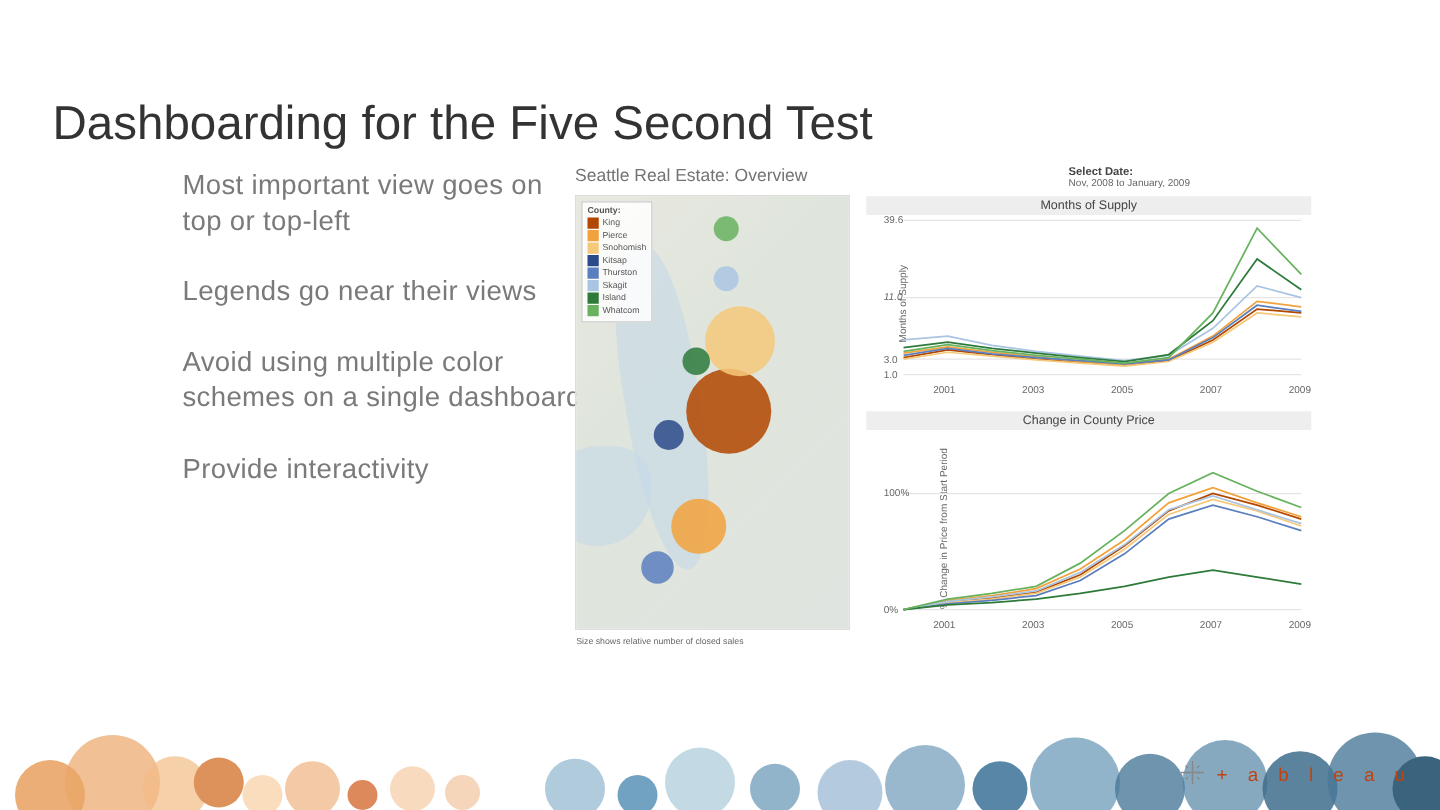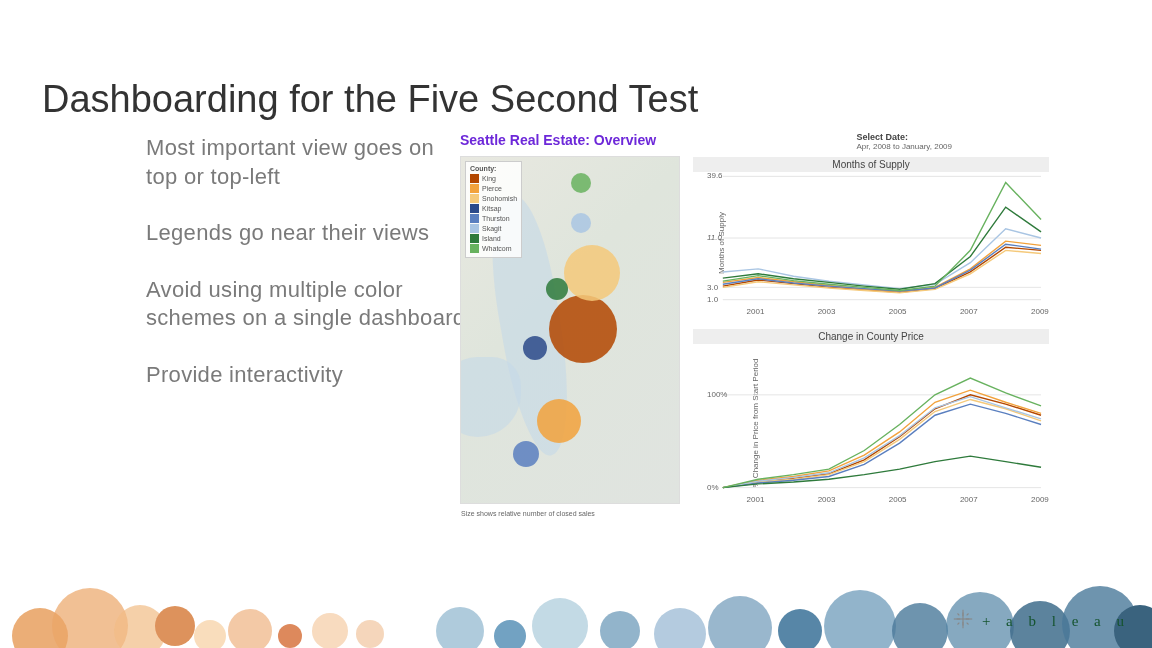--- a/index.html
+++ b/index.html
@@ -1,21 +1,21 @@
 <!DOCTYPE html>
 <html><head>
 <meta charset="utf-8">
 <style>
 * { margin:0; padding:0; box-sizing:border-box; }
 body { width:1152px; height:648px; font-family:Arial,Helvetica,sans-serif; background:#fff; overflow:hidden; position:relative; }
 .title { position:absolute; top:78px; left:42px; font-size:38px; font-weight:400; color:#333; }
 .bullets { position:absolute; top:134px; left:102px; width:320px; color:#7a7a7a; font-size:22px; font-weight:300; line-height:1.3; letter-spacing:0.3px;margin-left:44px; }
 .bullets p { margin-bottom:28px; }
 .dash { position:absolute; top:132px; left:460px; width:592px; height:392px; }
-.dash-title { font-size:14px; font-weight:700; color:#6d28d9; }
+.dash-title { font-size:14px; font-weight:400; color:#737373; }
 .select-date { position:absolute; top:0; right:100px; font-size:9px; color:#444; text-align:left;margin-left:45px; }
 .select-date .lbl { font-weight:700; }
 .select-date .val { font-size:8px; color:#666; }
 .chart-title { text-align:center; font-size:10px; color:#444; font-weight:400; background:#eee; padding:2px 0; }
 .map-panel { position:absolute; top:24px; left:0; width:220px; height:348px; border:1px solid #ddd; }
 .map-bg { position:absolute; inset:0; background:linear-gradient(135deg,#e8e8e0 0%,#dfe5dc 40%,#e0e4e0 100%); overflow:hidden; }
 .water { position:absolute; background:#c5d8e8; border-radius:50% 40% 60% 50%; opacity:0.6; }
 .legend-box { position:absolute; top:4px; left:4px; background:rgba(255,255,255,0.85); border:1px solid #ccc; padding:3px 4px; font-size:7px; color:#555; z-index:5; }
 .legend-box .hd { font-weight:700; margin-bottom:2px; }
 .legend-row { display:flex; align-items:center; gap:3px; margin-bottom:1px; }
@@ -28,39 +28,39 @@
 .plot { position:relative; height:calc(100% - 16px); }
 .plot svg { position:absolute; inset:0; width:100%; height:100%; }
 .ylab { position:absolute; left:-2px; top:50%; transform:translateY(-50%) rotate(-90deg); transform-origin:center; font-size:8px; color:#666; white-space:nowrap; }
 .ytick { position:absolute; left:14px; font-size:8px; color:#666; }
 .xtick { position:absolute; bottom:-2px; font-size:8px; color:#666; }
 .grid line { stroke:#e5e5e5; stroke-width:1; }
 .footer { position:absolute; bottom:0; left:0; width:1152px; height:72px; overflow:hidden; }
 .footer svg { width:100%; height:100%; display:block; }
 .brand { position:absolute; right:22px; bottom:14px; display:flex; align-items:center; gap:8px; }
 .brand-icon svg { width:22px; height:22px; }
-.brand-text { font-size:15px; letter-spacing:6px; color:#14532d; font-weight:300;font-family:Liberation Serif, serif; }
+.brand-text { font-size:15px; letter-spacing:6px; color:#c2410c; font-weight:300; }
 </style>
 </head>
 <body>
 
 <h1 class="title">Dashboarding for the Five Second Test</h1>
 
 <div class="bullets">
   <p>Most important view goes on top or top-left</p>
   <p>Legends go near their views</p>
   <p>Avoid using multiple color schemes on a single dashboard</p>
   <p>Provide interactivity</p>
 </div>
 
 <div class="dash">
   <div class="dash-title">Seattle Real Estate: Overview</div>
   <div class="select-date">
     <div class="lbl">Select Date:</div>
-    <div class="val">Apr, 2008 to January, 2009</div>
+    <div class="val">Nov, 2008 to January, 2009</div>
   </div>
 
   <div class="map-panel">
     <div class="chart-title">Number of Home Sales</div>
     <div class="map-bg">
       <div class="water" style="top:40px;left:40px;width:60px;height:260px;transform:rotate(-10deg)"></div>
       <div class="water" style="top:200px;left:-20px;width:80px;height:80px"></div>
       <div class="legend-box">
         <div class="hd">County:</div>
         <div class="legend-row">

